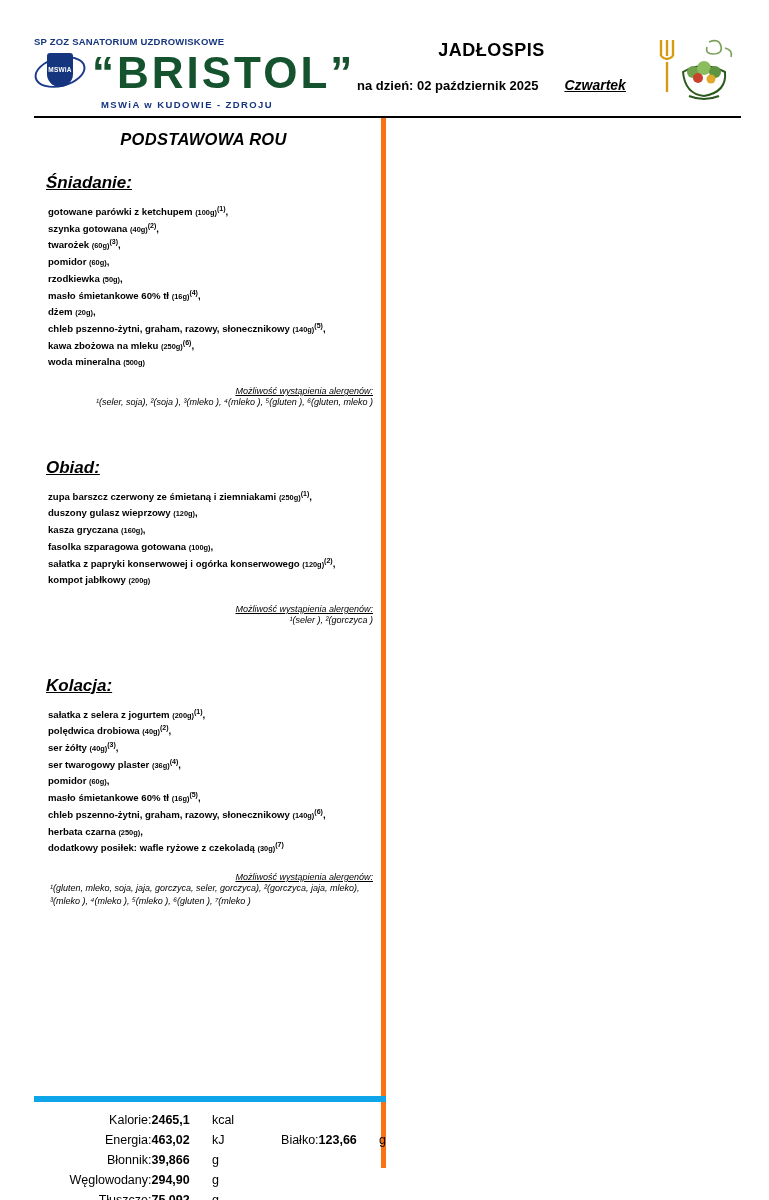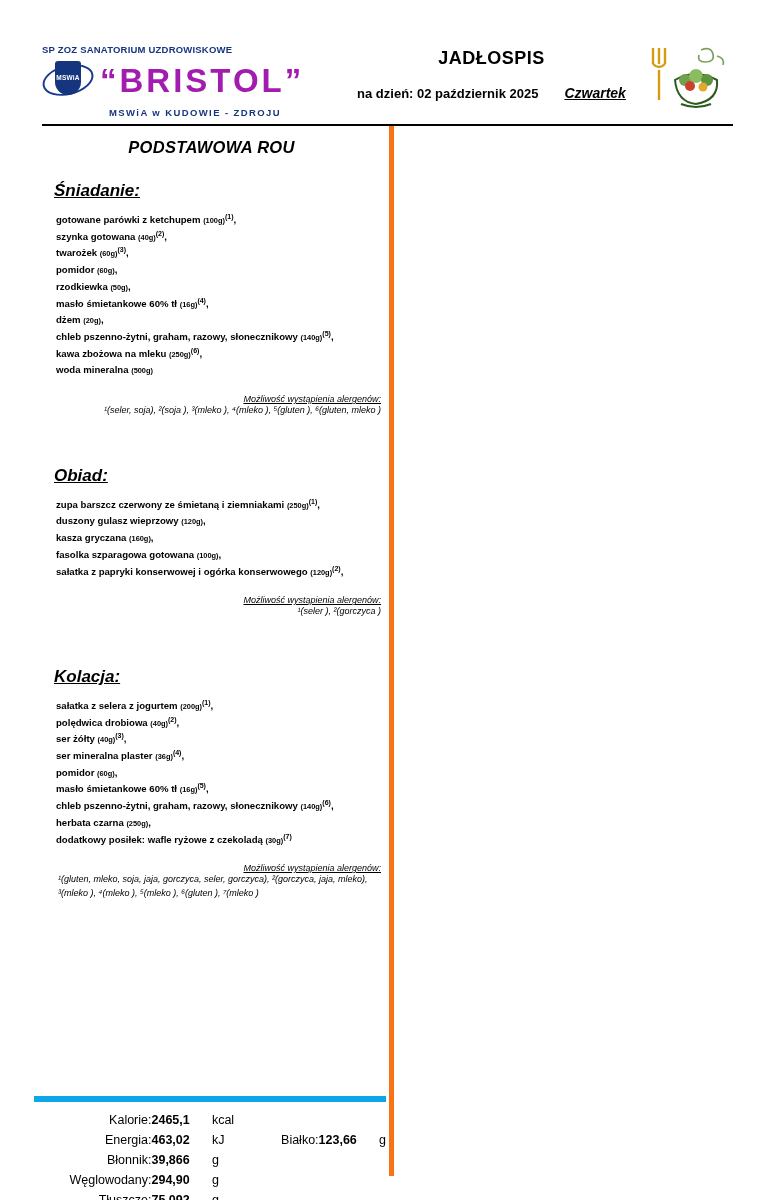--- a/index.html
+++ b/index.html
@@ -12,21 +12,21 @@
     width: 769px;
     height: 1200px;
     font-family: "Liberation Sans", sans-serif;
     color: #000000;
     position: relative;
   }
   .page {
     width: 769px;
     height: 1200px;
     position: relative;
-    padding: 8px;
+    padding: 0;
   }
 
   
   .header {
     display: flex;
     align-items: flex-start;
     padding: 28px 28px 0 34px;
     height: 110px;
   }
   .logo-block {
@@ -72,23 +72,23 @@
     padding-left: 2px;
   }
   .logo-line1 {
     font-size: 9.5px;
     font-weight: bold;
     color: #16357f;
     letter-spacing: 0.2px;
     white-space: nowrap;
   }
   .logo-brand {
-    font-size: 33px;
-    font-weight: bold;
-    color: #a21caf;
+    font-size: 44px;
+    font-weight: bold;
+    color: #14532d;
     letter-spacing: 3px;
     line-height: 1.05;
     white-space: nowrap;
   }
   .logo-line3 {
     font-size: 9.5px;
     font-weight: bold;
     color: #16357f;
     letter-spacing: 1.4px;
     text-align: center;
@@ -340,32 +340,33 @@
       </div>
 
       <div class="meal obiad">
         <div class="meal-title">Obiad:</div>
         <div class="meal-items">
           <div class="item"><span>zupa barszcz czerwony ze śmietaną i ziemniakami</span> <span class="gram">(250g)</span><sup>(1)</sup><span>,</span></div>
           <div class="item"><span>duszony gulasz wieprzowy</span> <span class="gram">(120g)</span><sup></sup><span>,</span></div>
           <div class="item"><span>kasza gryczana</span> <span class="gram">(160g)</span><sup></sup><span>,</span></div>
           <div class="item"><span>fasolka szparagowa gotowana</span> <span class="gram">(100g)</span><sup></sup><span>,</span></div>
           <div class="item"><span>sałatka z papryki konserwowej i ogórka konserwowego</span> <span class="gram">(120g)</span><sup>(2)</sup><span>,</span></div>
+          <div class="item"><span>kompot jabłkowy</span> <span class="gram">(200g)</span><sup></sup><span></span></div>
         </div>
         <div class="allergen-head">Możliwość wystąpienia alergenów:</div>
         <div class="allergen-body">¹(seler ), ²(gorczyca )</div>
       </div>
 
       <div class="meal kolacja">
         <div class="meal-title">Kolacja:</div>
         <div class="meal-items">
           <div class="item"><span>sałatka z selera z jogurtem</span> <span class="gram">(200g)</span><sup>(1)</sup><span>,</span></div>
           <div class="item"><span>polędwica drobiowa</span> <span class="gram">(40g)</span><sup>(2)</sup><span>,</span></div>
           <div class="item"><span>ser żółty</span> <span class="gram">(40g)</span><sup>(3)</sup><span>,</span></div>
-          <div class="item"><span>ser mineralna plaster</span> <span class="gram">(36g)</span><sup>(4)</sup><span>,</span></div>
+          <div class="item"><span>ser twarogowy plaster</span> <span class="gram">(36g)</span><sup>(4)</sup><span>,</span></div>
           <div class="item"><span>pomidor</span> <span class="gram">(60g)</span><sup></sup><span>,</span></div>
           <div class="item"><span>masło śmietankowe 60% tł</span> <span class="gram">(16g)</span><sup>(5)</sup><span>,</span></div>
           <div class="item"><span>chleb pszenno-żytni, graham, razowy, słonecznikowy</span> <span class="gram">(140g)</span><sup>(6)</sup><span>,</span></div>
           <div class="item"><span>herbata czarna</span> <span class="gram">(250g)</span><sup></sup><span>,</span></div>
           <div class="item"><span>dodatkowy posiłek: wafle ryżowe z czekoladą</span> <span class="gram">(30g)</span><sup>(7)</sup><span></span></div>
         </div>
         <div class="allergen-head">Możliwość wystąpienia alergenów:</div>
         <div class="allergen-body center">¹(gluten, mleko, soja, jaja, gorczyca, seler,  gorczyca), ²(gorczyca, jaja,  mleko), ³(mleko ), ⁴(mleko ), ⁵(mleko ), ⁶(gluten  ), ⁷(mleko )</div>
       </div>
 

